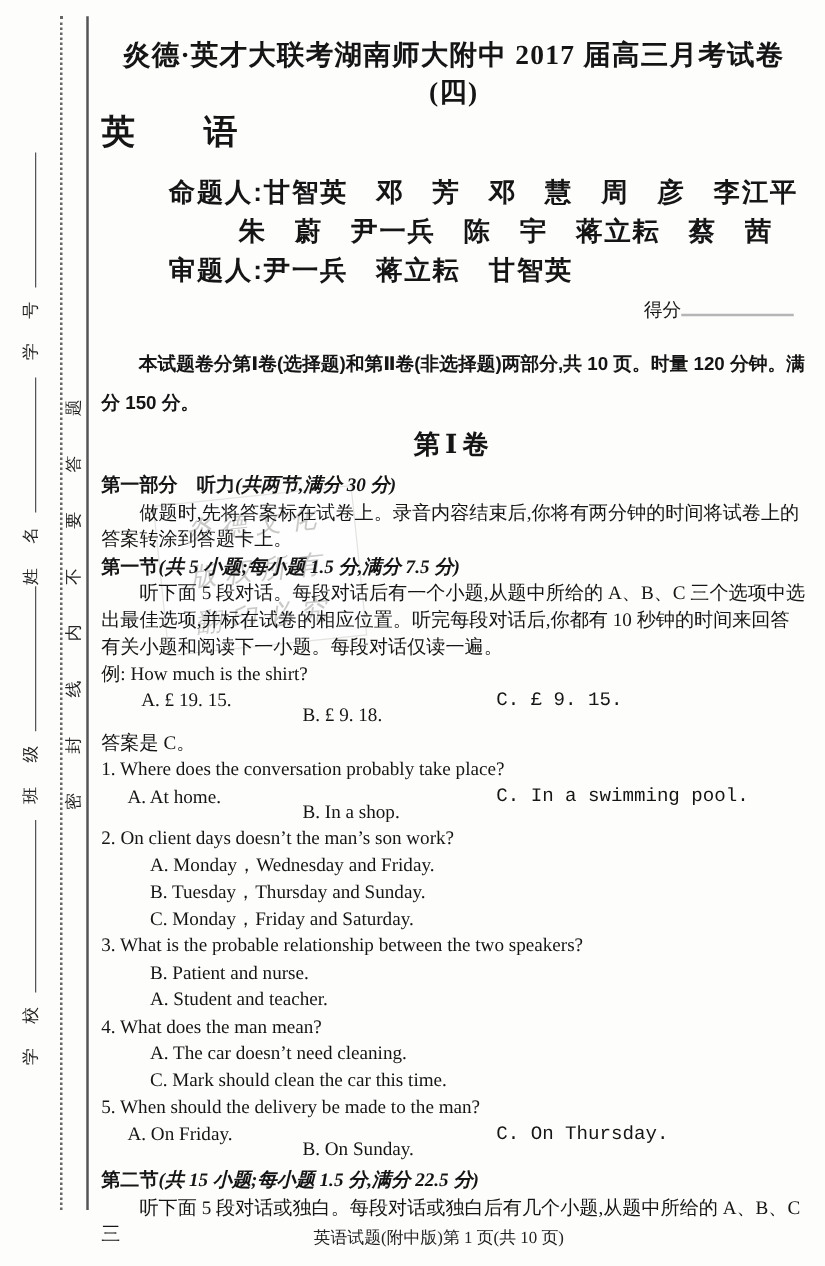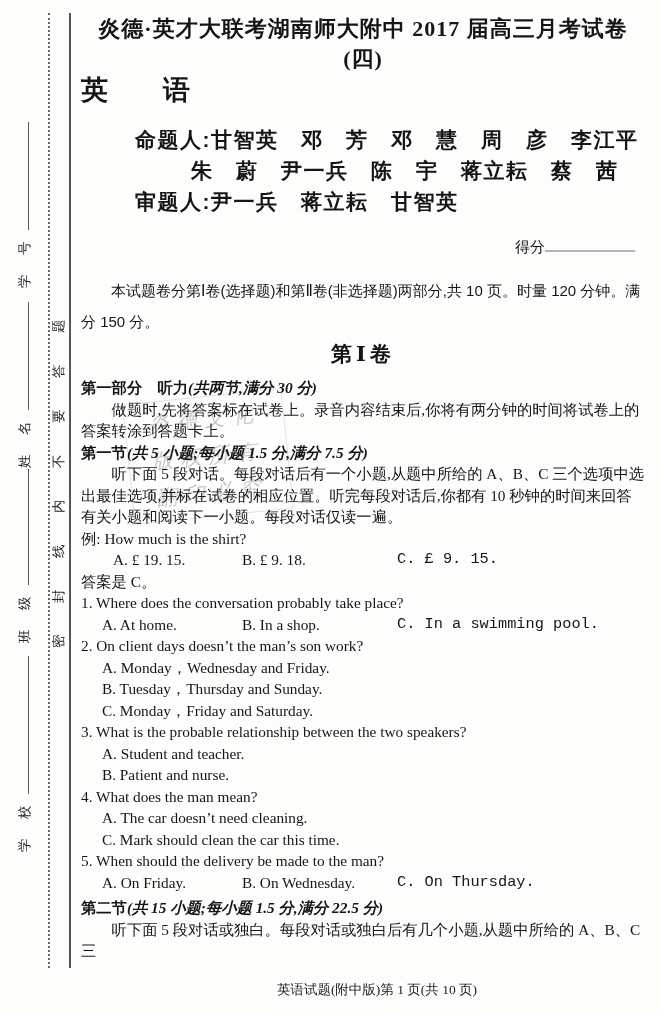--- a/index.html
+++ b/index.html
@@ -18,48 +18,48 @@
   .vlabel .vfill{flex:1;border-bottom:1.5px solid #555;margin:0 2px 5px 8px;}
   .vseal{position:absolute;height:18px;transform-origin:0 0;transform:rotate(-90deg);
     font-size:13.5px;letter-spacing:9px;color:#222;white-space:nowrap;}
   
   .watermark{position:absolute;left:128px;top:396px;width:158px;z-index:0;
     transform:rotate(-6deg);border:1px solid #e3e3e1;background:rgba(255,255,255,.55);
     color:#c9c9c7;font-style:italic;font-size:21px;letter-spacing:7px;
     line-height:37px;text-align:center;padding:4px 0;}
   
   .content{position:absolute;left:81px;top:0;width:564px;z-index:1;}
-  .doc-title{margin-top:14px;text-align:center;font-size:22px;font-weight:bold;
+  .doc-title{margin-top:29px;text-align:center;font-size:22px;font-weight:bold;
     letter-spacing:1px;line-height:30px;}
   .subject-title{text-align:left;font-size:27px;font-weight:bold;
     letter-spacing:14px;line-height:32px;}
   .creators{margin-top:18px;padding-left:54px;font-weight:bold;font-size:21px;
     line-height:31px;letter-spacing:1.5px;
     font-family:"Liberation Sans","DejaVu Sans",sans-serif;}
   .creators .indent2{padding-left:56px;}
-  .score-row{margin-top:20px;padding-left:434px;font-size:15px;height:22px;}
+  .score-row{margin-top:6px;padding-left:434px;font-size:15px;height:22px;}
   .score-blank{display:inline-block;width:90px;height:13px;
     border-bottom:2px solid #b5b5b5;}
-  .intro{margin-top:16px;font-size:15px;font-weight:normal;line-height:31px;
+  .intro{margin-top:16px;font-size:15px;font-weight:bold;line-height:31px;
     text-indent:2em;font-family:"Liberation Sans","DejaVu Sans",sans-serif;}
   .volume-title{margin-top:2px;text-align:center;font-size:21px;font-weight:bold;
     line-height:30px;letter-spacing:4px;}
   .qa{font-size:15.3px;line-height:21.5px;}
   .sec-head{margin-top:8px;font-weight:bold;
     font-family:"Liberation Sans","DejaVu Sans",sans-serif;}
   .sec-note{font-weight:bold;font-style:italic;
     font-family:"Liberation Serif","DejaVu Serif",serif;}
   .para{text-indent:2em;}
   .opt-row{display:flex;}
   .opt-row .o1{margin-left:21px;width:140px;}
-  .opt-row .o2{width:155px;}
+  .opt-row .o2{width:155px;margin-top:12px;}
   .opt-row .o3{flex:1;font-family:Liberation Mono, monospace;}
   .opt-row.example .o1{margin-left:32px;width:129px;}
-  .opt-stack{margin-left:21px;}
-  .footer{position:absolute;left:95px;top:981px;width:564px;text-align:center;
+  .opt-stack{margin-left:39px;}
+  .footer{position:absolute;left:69px;top:981px;width:564px;text-align:center;
     font-size:13.5px;color:#222;z-index:1;}
 </style>
 </head>
 <body>
 
 <div class="seal-dotted"></div>
 <div class="seal-solid"></div>
 
 <div class="vlabel" style="left:14px;top:288px;width:168px;">
   <span>学　号</span>
@@ -125,31 +125,31 @@
       <span class="o2">B. In a shop.</span>
       <span class="o3">C. In a swimming pool.</span>
     </div>
 
     <div><span>2.</span> <span>On client days doesn’t the man’s son work?</span></div>
     <div class="opt-stack">A. Monday，Wednesday and Friday.</div>
     <div class="opt-stack">B. Tuesday，Thursday and Sunday.</div>
     <div class="opt-stack">C. Monday，Friday and Saturday.</div>
 
     <div><span>3.</span> <span>What is the probable relationship between the two speakers?</span></div>
+    <div class="opt-stack">B. Patient and nurse.</div>
     <div class="opt-stack">A. Student and teacher.</div>
-    <div class="opt-stack">B. Patient and nurse.</div>
 
     <div><span>4.</span> <span>What does the man mean?</span></div>
     <div class="opt-stack">A. The car doesn’t need cleaning.</div>
     <div class="opt-stack">C. Mark should clean the car this time.</div>
 
     <div><span>5.</span> <span>When should the delivery be made to the man?</span></div>
     <div class="opt-row">
       <span class="o1">A. On Friday.</span>
-      <span class="o2">B. On Wednesday.</span>
+      <span class="o2">B. On Sunday.</span>
       <span class="o3">C. On Thursday.</span>
     </div>
 
     <div class="sec-head" style="margin-top:4px;"><span class="sec-note" style="font-style:normal;">第二节</span><span class="sec-note">(共 15 小题;每小题 1.5 分,满分 22.5 分)</span></div>
     <div class="para">听下面 5 段对话或独白。每段对话或独白后有几个小题,从题中所给的 A、B、C 三</div>
   </div>
 </div>
 
 <div class="footer">英语试题(附中版)第 1 页(共 10 页)</div>
 

